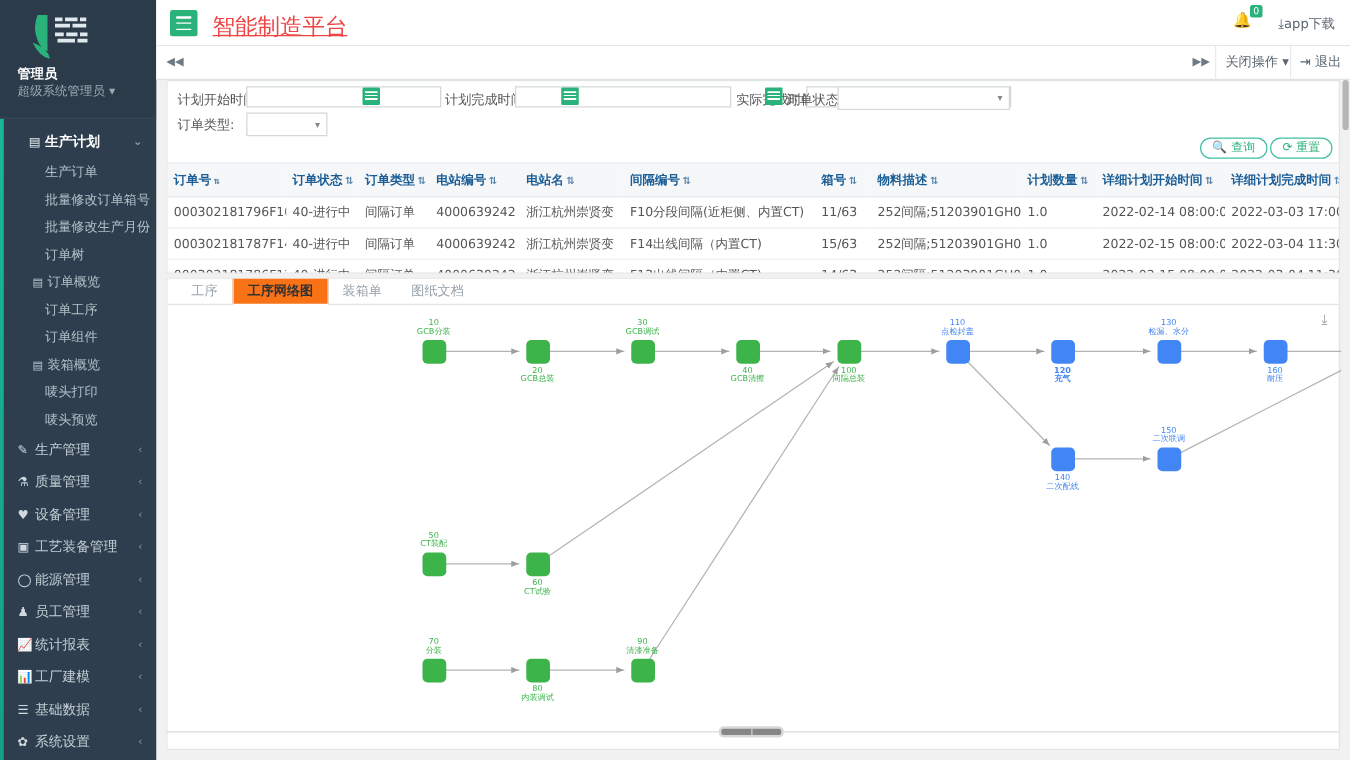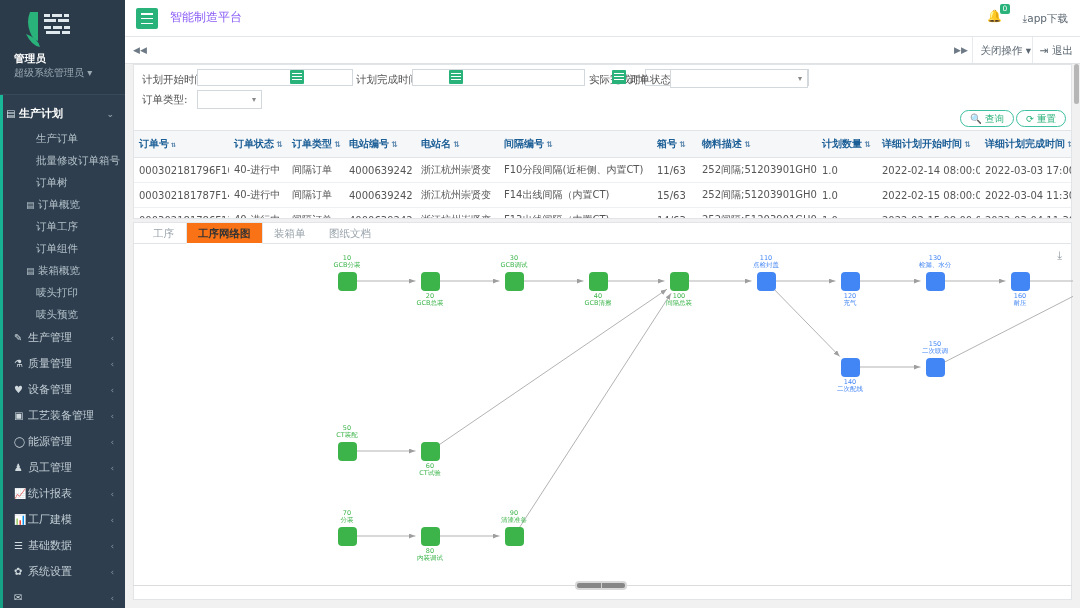--- a/index.html
+++ b/index.html
@@ -17,21 +17,21 @@
   }
   #sidebar-accent { position:absolute; left:0; top:0; width:3px; height:608px;
       background:linear-gradient(#1abc9c,#16a085); }
   .brand-area { height:95px; position:relative; background:#2b3b4a;
       border-bottom:1px solid #374a5a; }
   .logo-mark { position:absolute; left:22px; top:8px; width:62px; height:42px; }
   .user-name { position:absolute; left:14px; top:52px; font-size:10.5px;
       color:#ffffff; font-weight:bold; letter-spacing:.2px;}
   .user-role { position:absolute; left:14px; top:66px; font-size:10px; color:#9aa9b2; }
   .sec-head {
-    height:26px; line-height:26px; padding-left:6px; color:#ffffff;
+    height:26px; line-height:26px; padding-left:23px; color:#ffffff;
     font-size:11px; font-weight:bold; position:relative; margin-top:6px;
   }
   .sec-head .ic { display:inline-block; width:13px; font-size:10px; color:#dfe8ec; }
   .sec-head .car { position:absolute; right:11px; top:0; font-size:9px; color:#8fa0aa; }
   .sub-item {
     height:22px; line-height:22px; padding-left:36px; font-size:10.5px;
     color:#b2c0c8; white-space:nowrap; position:relative;
   }
   .sub-item.with-icon { padding-left:26px; }
   .sub-item .sic { display:inline-block; width:12px; font-size:9px; color:#b2c0c8; }
@@ -42,21 +42,21 @@
   .menu-row .ic { display:inline-block; width:14px; font-size:10px; color:#cfd9de; }
   .menu-row .car { position:absolute; right:11px; top:0; font-size:9px; color:#8295a0; }
 
   
   #header { position:absolute; left:125px; top:0; width:955px; height:37px;
       background:#fff; border-bottom:1px solid #e4e7ea; }
   .hamburger { position:absolute; left:11px; top:8px; width:22px; height:21px;
       background:#2ab27b; border-radius:2px; }
   .hamburger i { display:block; height:1.6px; background:#fff; margin:3.2px 5px 0 5px; }
   .hamburger i:first-child { margin-top:5px; }
-  #app-title { position:absolute; left:45px; top:9px; font-size:12px; color:#8b5cf6; }
+  #app-title { position:absolute; left:45px; top:9px; font-size:18px; color:#ef4444;text-decoration:underline; }
   .bell { position:absolute; right:78px; top:9px; font-size:12px; color:#8b98a3; }
   .bell-badge { position:absolute; right:70px; top:4px; background:#2ab27b; color:#fff;
       font-size:7.5px; line-height:10px; height:10px; min-width:10px; text-align:center;
       border-radius:2px; padding:0 1.5px; }
   #app-dl { position:absolute; right:12px; top:12px; font-size:10.5px; color:#5b6670; }
 
   
   #tabbar { position:absolute; left:125px; top:37px; width:955px; height:27px;
       background:#fff; border-bottom:1px solid #dfe3e6; }
   .tb-nav { position:absolute; top:0; height:26px; line-height:26px; width:22px;
@@ -154,20 +154,21 @@
     <div class="user-role">超级系统管理员 ▾</div>
   </div>
 
   <div class="sec-head">
     <span class="ic">▤</span><span>生产计划</span>
     <span class="car">⌄</span>
   </div>
   <div id="sub-list">
       <div class="sub-item"><span>生产订单</span></div>
       <div class="sub-item"><span>批量修改订单箱号</span></div>
+      <div class="sub-item"><span>批量修改生产月份</span></div>
       <div class="sub-item"><span>订单树</span></div>
       <div class="sub-item with-icon"><span class="sic">▤</span><span>订单概览</span></div>
       <div class="sub-item"><span>订单工序</span></div>
       <div class="sub-item"><span>订单组件</span></div>
       <div class="sub-item with-icon"><span class="sic">▤</span><span>装箱概览</span></div>
       <div class="sub-item"><span>唛头打印</span></div>
       <div class="sub-item"><span>唛头预览</span></div>
     </div>
   <div id="menu-list">
       <div class="menu-row"><span class="ic">✎</span><span>生产管理</span><span class="car">‹</span></div>
@@ -352,21 +353,21 @@
         <div class="nd g" style="left: 454.5px; top: 27.5px;"></div>
         <div class="lbl g" style="left: 424px; width: 80px; top: 48.5px; white-space: pre;">40
 GCB清擦</div>
         <div class="nd g" style="left: 535.5px; top: 27.5px;"></div>
         <div class="lbl g" style="left: 505px; width: 80px; top: 48.5px; white-space: pre;">100
 间隔总装</div>
         <div class="nd b" style="left: 622.5px; top: 27.5px;"></div>
         <div class="lbl b" style="left: 592px; width: 80px; top: 10.5px; white-space: pre;">110
 点检封盖</div>
         <div class="nd b" style="left: 706.5px; top: 27.5px;"></div>
-        <div class="lbl b" style="left: 676px; width: 80px; top: 48.5px; white-space: pre;">120
+        <div class="lbl b" style="left: 676px; width: 80px; top: 48.5px; white-space: pre; font-weight: bold;">120
 充气</div>
         <div class="nd b" style="left: 791.5px; top: 27.5px;"></div>
         <div class="lbl b" style="left: 761px; width: 80px; top: 10.5px; white-space: pre;">130
 检漏、水分</div>
         <div class="nd b" style="left: 876.5px; top: 27.5px;"></div>
         <div class="lbl b" style="left: 846px; width: 80px; top: 48.5px; white-space: pre;">160
 耐压</div>
         <div class="lbl b" style="left: 929px; width: 80px; top: 10.5px; white-space: pre;">170
 间隔存线</div>
         <div class="nd b" style="left: 706.5px; top: 113.5px;"></div>

